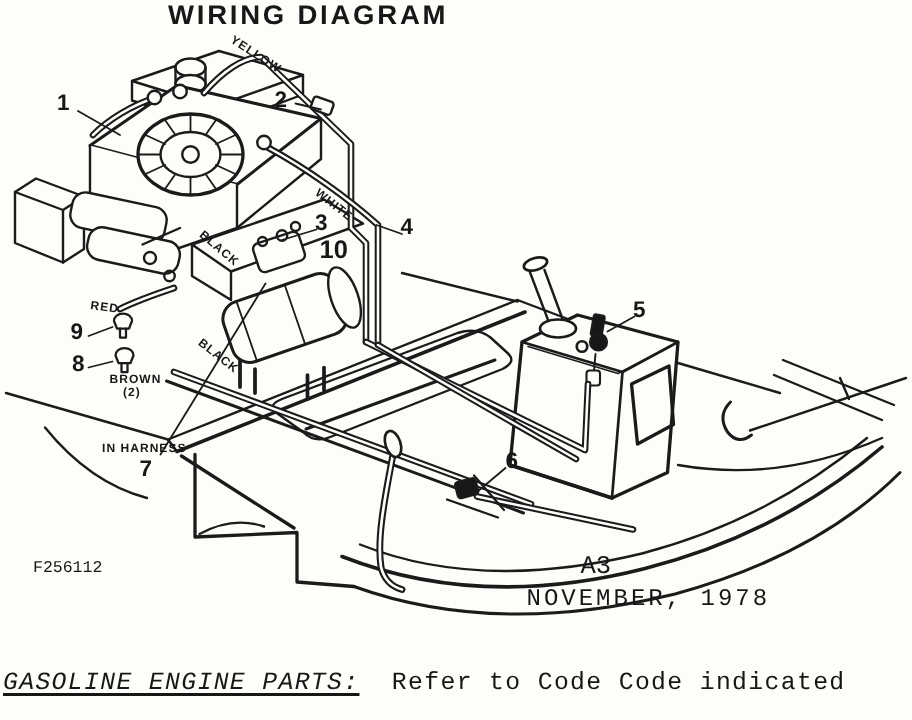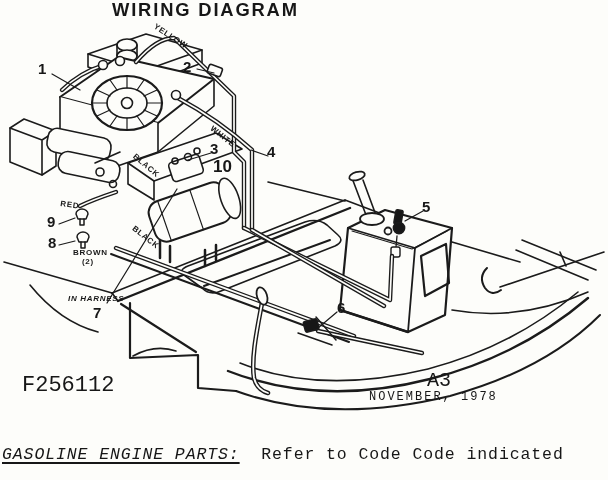--- a/index.html
+++ b/index.html
@@ -16,23 +16,23 @@
   }
   .lbl{
     position:absolute;font-weight:bold;font-size:8px;letter-spacing:0.7px;
     white-space:nowrap;transform-origin:left top;
   }
   .callout{
     position:absolute;font-weight:bold;font-size:15px;line-height:15px;
     white-space:nowrap;
   }
   .mono{font-family:"Liberation Mono",monospace;white-space:pre;}
-  .form-no{position:absolute;left:22px;top:373px;font-size:22px;}
-  .page-code{position:absolute;left:387px;top:369px;font-size:20px;margin-left:40px;}
-  .date{position:absolute;left:369px;top:390px;font-size:12px;letter-spacing:2px;text-align:center;}
+  .form-no{position:absolute;left:22px;top:373px;font-size:11px;}
+  .page-code{position:absolute;left:387px;top:369px;font-size:17px;}
+  .date{position:absolute;left:351px;top:390px;font-size:16px;letter-spacing:2px;text-align:center;}
   .note{
     position:absolute;left:2px;top:415px;width:606px;
     font-size:16.5px;line-height:16.2px;letter-spacing:0.9px;
   }
   .note .u{
     text-decoration:underline;
     text-underline-offset:2.5px;
     text-decoration-thickness:1.5px;
     font-style:italic;
   }
@@ -208,21 +208,21 @@
 
   <div class="title">WIRING DIAGRAM</div>
 
   <span class="lbl" style="left:157px;top:22px;transform:rotate(33deg);">YELLOW</span>
   <span class="lbl" style="left:214px;top:124px;transform:rotate(38deg);">WHITE</span>
   <span class="lbl" style="left:137px;top:152px;transform:rotate(40deg);">BLACK</span>
   <span class="lbl" style="left:136px;top:224px;transform:rotate(38deg);">BLACK</span>
   <span class="lbl" style="left:61px;top:199px;transform:rotate(8deg);">RED</span>
   <span class="lbl" style="left:73px;top:248px;">BROWN</span>
   <span class="lbl" style="left:82px;top:257px;">(2)</span>
-  <span class="lbl" style="left:68px;top:294px;font-style:italic;">IN HARNESS</span>
+  <span class="lbl" style="left:68px;top:294px;">IN HARNESS</span>
 
   <span class="callout" style="left:38px;top:61px;">1</span>
   <span class="callout" style="left:183px;top:59px;">2</span>
   <span class="callout" style="left:210px;top:141px;">3</span>
   <span class="callout" style="left:267px;top:144px;">4</span>
   <span class="callout" style="left:422px;top:199px;">5</span>
   <span class="callout" style="left:337px;top:300px;">6</span>
   <span class="callout" style="left:93px;top:305px;">7</span>
   <span class="callout" style="left:48px;top:235px;">8</span>
   <span class="callout" style="left:47px;top:214px;">9</span>

